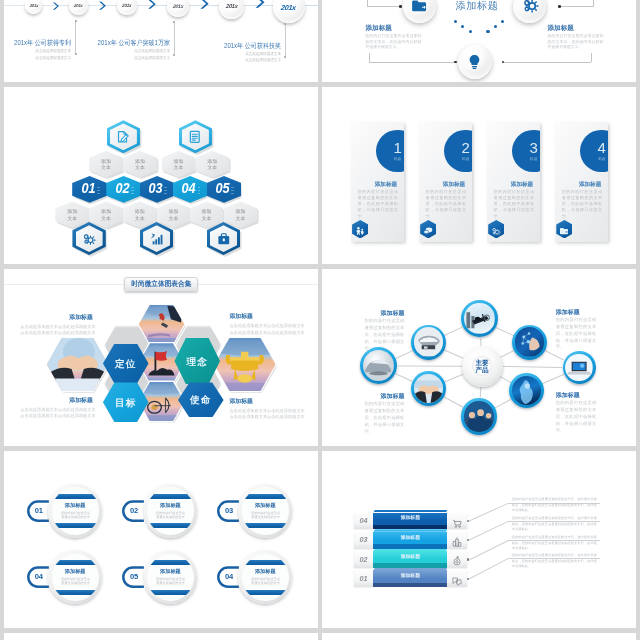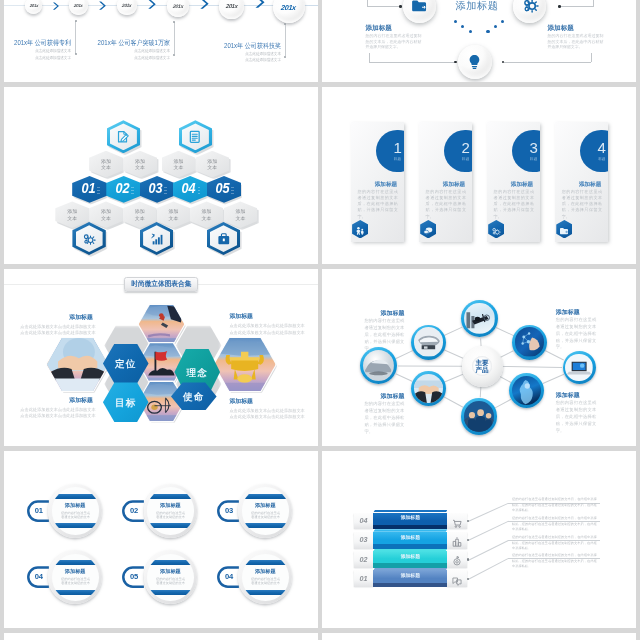--- a/index.html
+++ b/index.html
@@ -549,27 +549,27 @@
             <path d="M0 14 L44 4 L76 10 L100 6 L100 28 L40 32 L0 26 Z" fill="#7ba2cd" opacity=".5"></path>
             <circle cx="34" cy="64" r="15" fill="none" stroke="#25303f" stroke-width="3"></circle>
             <circle cx="34" cy="64" r="7" fill="#d3a24a"></circle>
             <path d="M58 40 q16 18 0 38" fill="none" stroke="#25303f" stroke-width="2.5"></path>
             <path d="M58 42 L58 76 M34 60 L70 60" stroke="#25303f" stroke-width="2"></path>
             <rect y="84" width="100" height="16" fill="#8695c8" opacity=".7"></rect>
           </svg></div>
         <div class="fhx lbl" style="left:98.95px;top:54.85000000000002px;width:45.6px;height:39.5px;background:linear-gradient(135deg,#1c74bb 0%,#0f68ae 55%,#0b5ea1 100%)">
           <span>定位</span>
         </div>
-        <div class="fhx lbl" style="left:170.45px;top:60px;width:45.6px;height:46px;background:linear-gradient(135deg,#17adab 0%,#0f9d9c 55%,#0b908f 100%)">
+        <div class="fhx lbl" style="left:170.45px;top:49px;width:45.6px;height:46px;background:linear-gradient(135deg,#17adab 0%,#0f9d9c 55%,#0b908f 100%)">
           <span>理念</span>
         </div>
         <div class="fhx lbl" style="left:98.95px;top:93.44999999999999px;width:45.6px;height:39.5px;background:linear-gradient(135deg,#26b0e4 0%,#14a3dc 55%,#0f96cf 100%)">
           <span>目标</span>
         </div>
-        <div class="fhx lbl" style="left:167px;top:93.44999999999999px;width:45.6px;height:28px;background:linear-gradient(135deg,#1d77bd 0%,#1268af 55%,#0d5ea3 100%)">
+        <div class="fhx lbl" style="left:174px;top:93.44999999999999px;width:45.6px;height:35px;background:linear-gradient(135deg,#1d77bd 0%,#1268af 55%,#0d5ea3 100%)">
           <span>使命</span>
         </div>
         <div class="s5txt" style="left:16.3px;top:44.5px;width:72.5px;text-align:right">
           <div class="t">添加标题</div>
           <div class="b" style="width:72.5px;text-align:right">点击此处添加题文本点击此处添加题文本</div>
           <div class="b" style="width:72.5px;text-align:right">点击此处添加题文本点击此处添加题文本</div>
         </div>
         <div class="s5txt" style="left:225.4px;top:44.19999999999999px;width:72px;text-align:left">
           <div class="t">添加标题</div>
           <div class="b" style="width:72px;text-align:left">点击此处添加题文本点击此处添加题文本</div>

